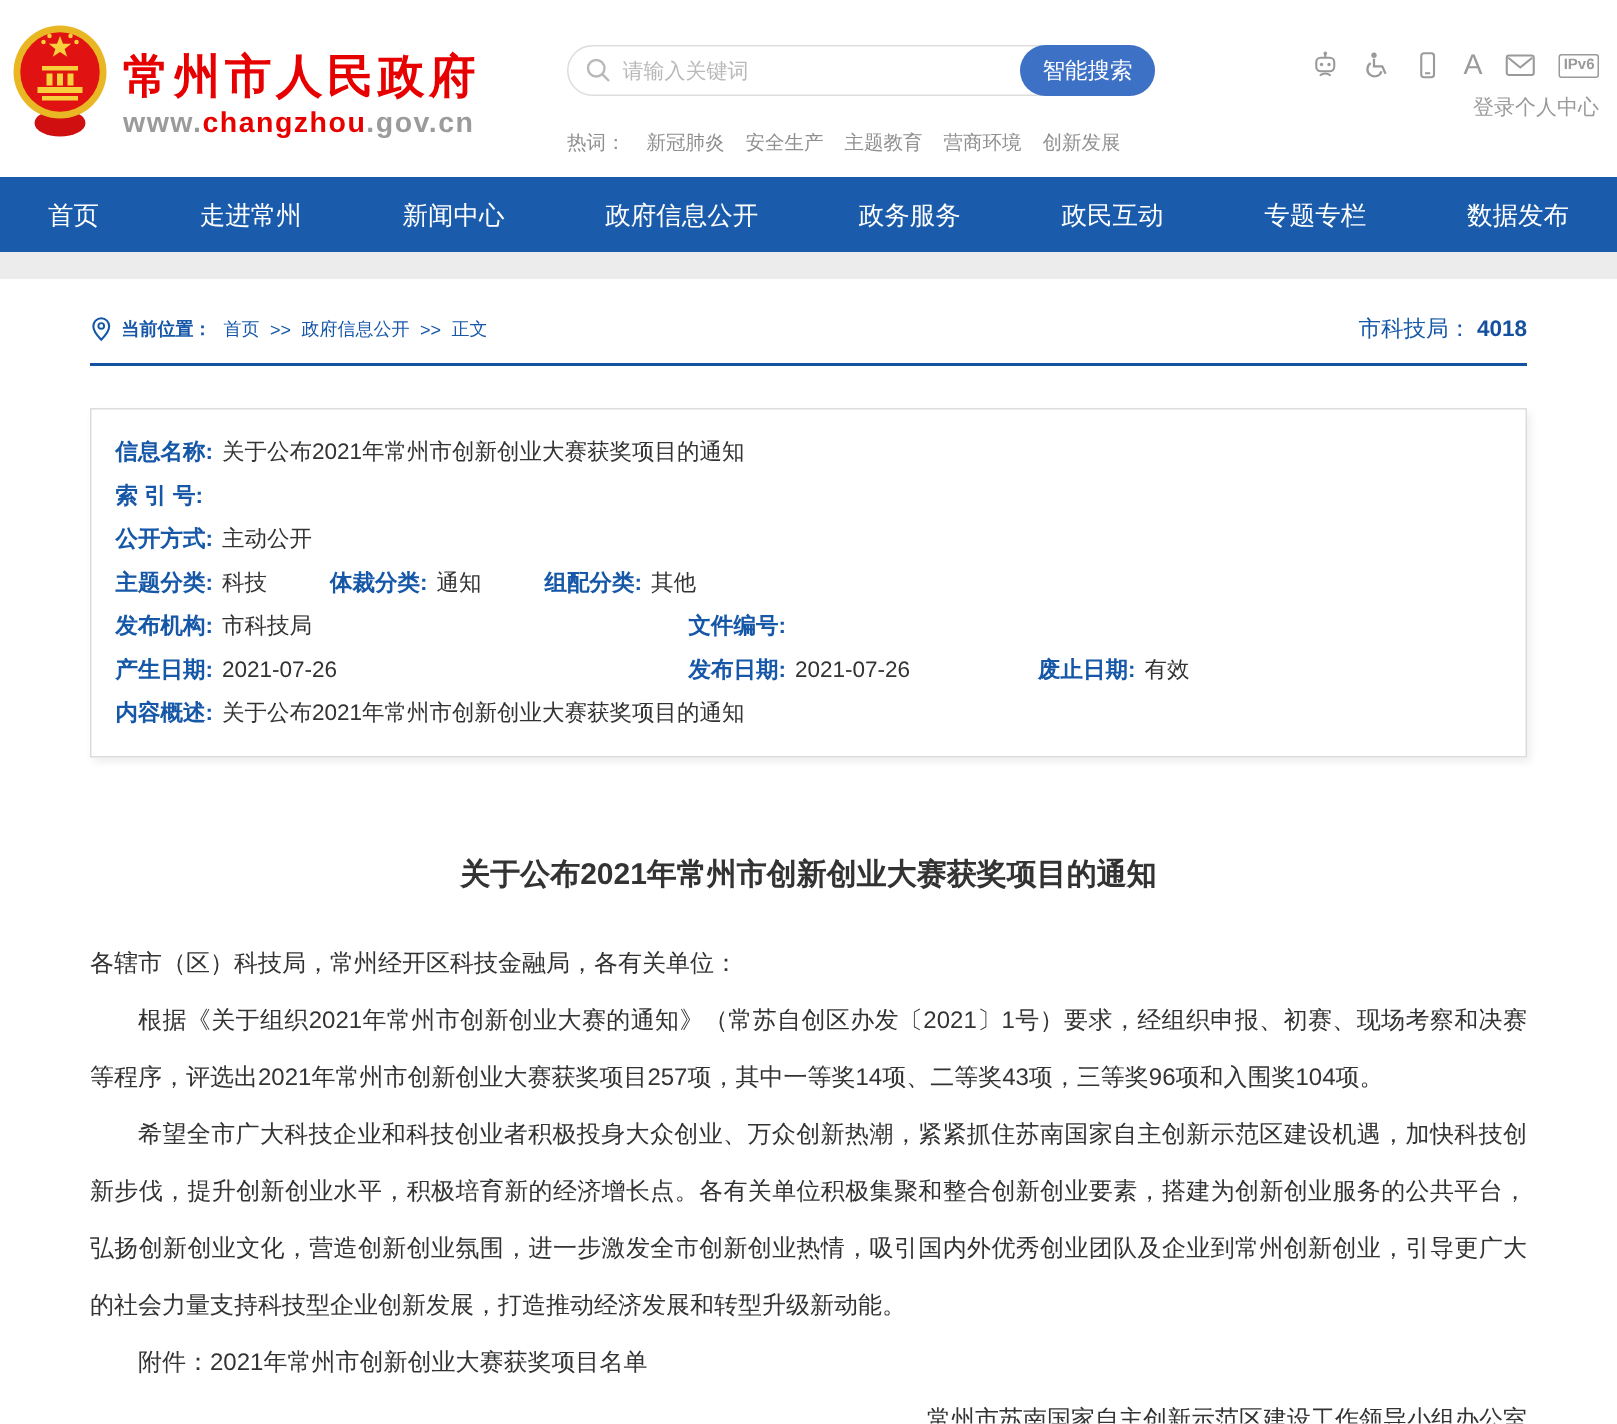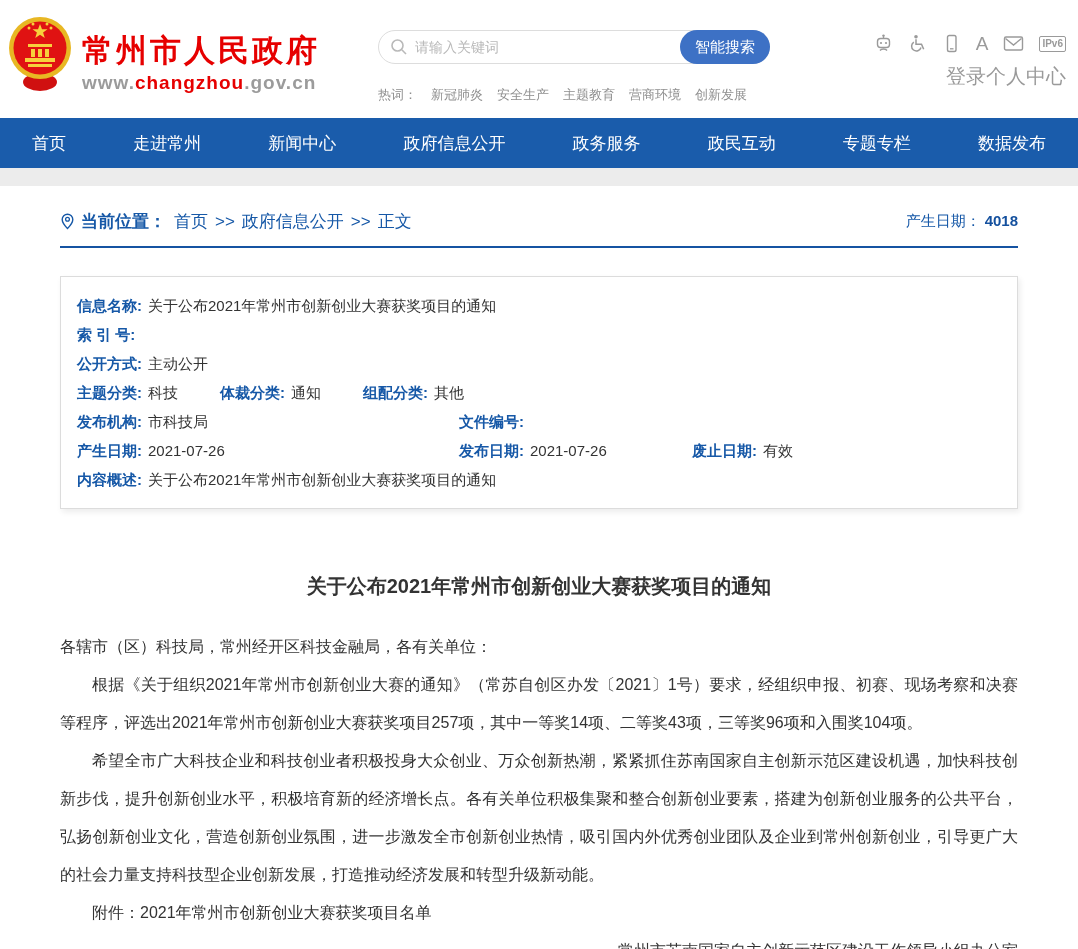--- a/index.html
+++ b/index.html
@@ -26,33 +26,33 @@
     font-family:inherit; }
   .hotwords { margin-top:12px; font-size:13px; color:#8f8f8f; display:flex; gap:14px; }
   .hotword { color:#8f8f8f; text-decoration:none; cursor:pointer; }
 
   .quick-area { position:absolute; right:12px; top:34px; text-align:right; }
   .quick-icons { display:flex; align-items:center; gap:15px; justify-content:flex-end; }
   .qicon { display:inline-flex; align-items:center; justify-content:center; color:#9a9a9a; cursor:pointer; }
   .font-a { font-size:19px; color:#9a9a9a; font-weight:normal; line-height:1; }
   .ipv6-badge { border:1.5px solid #9a9a9a; border-radius:2px; font-size:10px; font-weight:bold;
     color:#9a9a9a; padding:1px 2px; line-height:1.2; }
-  .login-link { margin-top:10px; font-size:20px; color:#9a9a9a; cursor:pointer; }
+  .login-link { margin-top:10px; font-size:14px; color:#9a9a9a; cursor:pointer; }
 
   
   .nav { height:50px; background:#1a5cab; display:flex; align-items:center;
     justify-content:space-between; padding:0 32px; }
   .nav-item { color:#fff; font-size:17px; cursor:pointer; white-space:nowrap; }
   .gray-strip { height:18px; background:#ececec; }
 
   
   .content { width:958px; margin:0 auto; }
   .breadcrumb-row { margin-top:24px; padding-bottom:13px; border-bottom:2px solid #1553a2;
     display:flex; align-items:center; justify-content:space-between; }
-  .crumb-left { display:flex; align-items:center; font-size:17px; color:#1658a7; }
+  .crumb-left { display:flex; align-items:center; font-size:12px; color:#1658a7; }
   .pin-icon { margin-right:6px; display:inline-flex; }
   .crumb-label { font-weight:bold; margin-right:8px; }
   .crumb-link { color:#1658a7; cursor:pointer; text-decoration:none; }
   .crumb-sep { margin:0 7px; color:#1658a7; }
   .views { font-size:15px; color:#1658a7; }
   .views-count { font-weight:bold; color:#14509e; margin-left:4px; }
 
   
   .info-box { margin-top:28px; border:1px solid #dcdcdc; background:#fff;
     box-shadow:2px 3px 6px rgba(0,0,0,.08); padding:14px 16px; }
@@ -181,21 +181,21 @@
           </svg>
       </span>
       <span class="crumb-label">当前位置：</span>
       <span class="crumb-link">首页</span>
       <span class="crumb-sep">&gt;&gt;</span>
       <span class="crumb-link">政府信息公开</span>
       <span class="crumb-sep">&gt;&gt;</span>
       <span class="crumb-link">正文</span>
     </div>
     <div class="views">
-      <span>产生日期：</span><span class="views-count">4018</span>
+      <span>市科技局：</span><span class="views-count">4018</span>
     </div>
   </div>
 
   <div class="info-box">
     <div class="info-row">
       <span class="ilabel">信息名称:</span>
       <span class="ivalue">关于公布2021年常州市创新创业大赛获奖项目的通知</span>
     </div>
     <div class="info-row">
       <span class="ilabel">索 引 号:</span>

